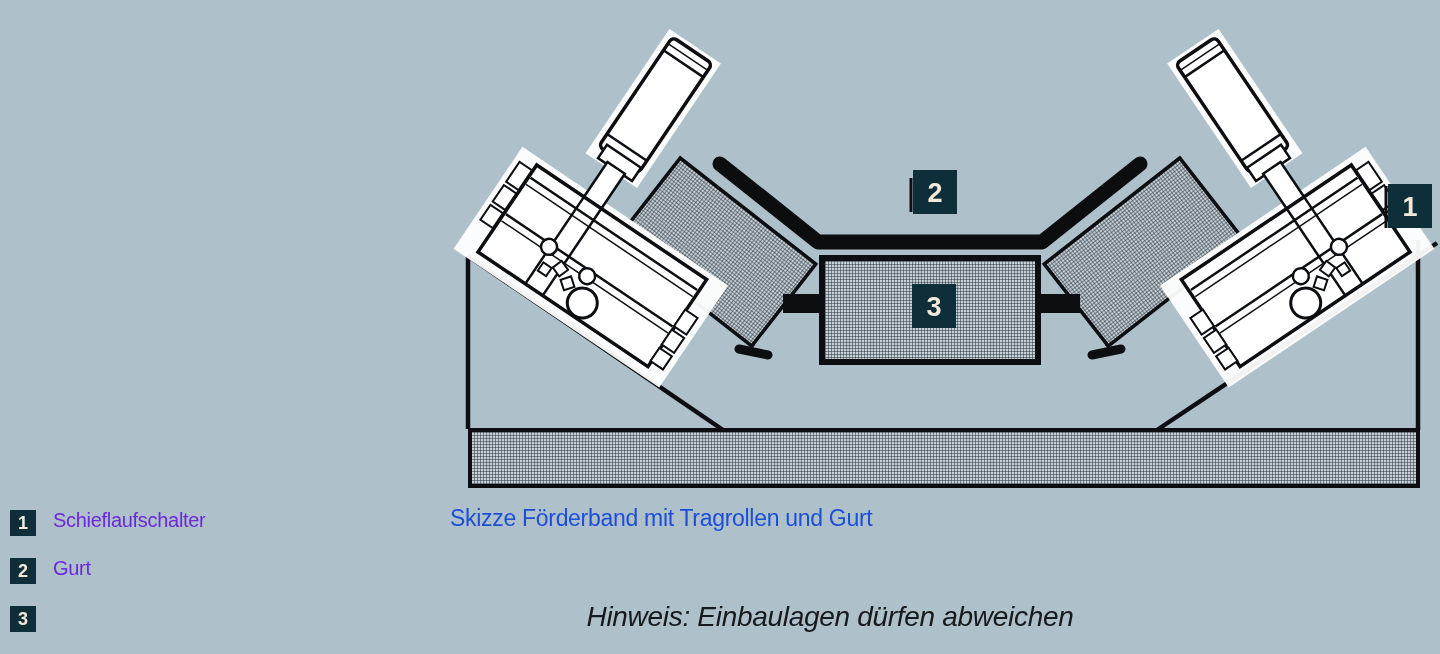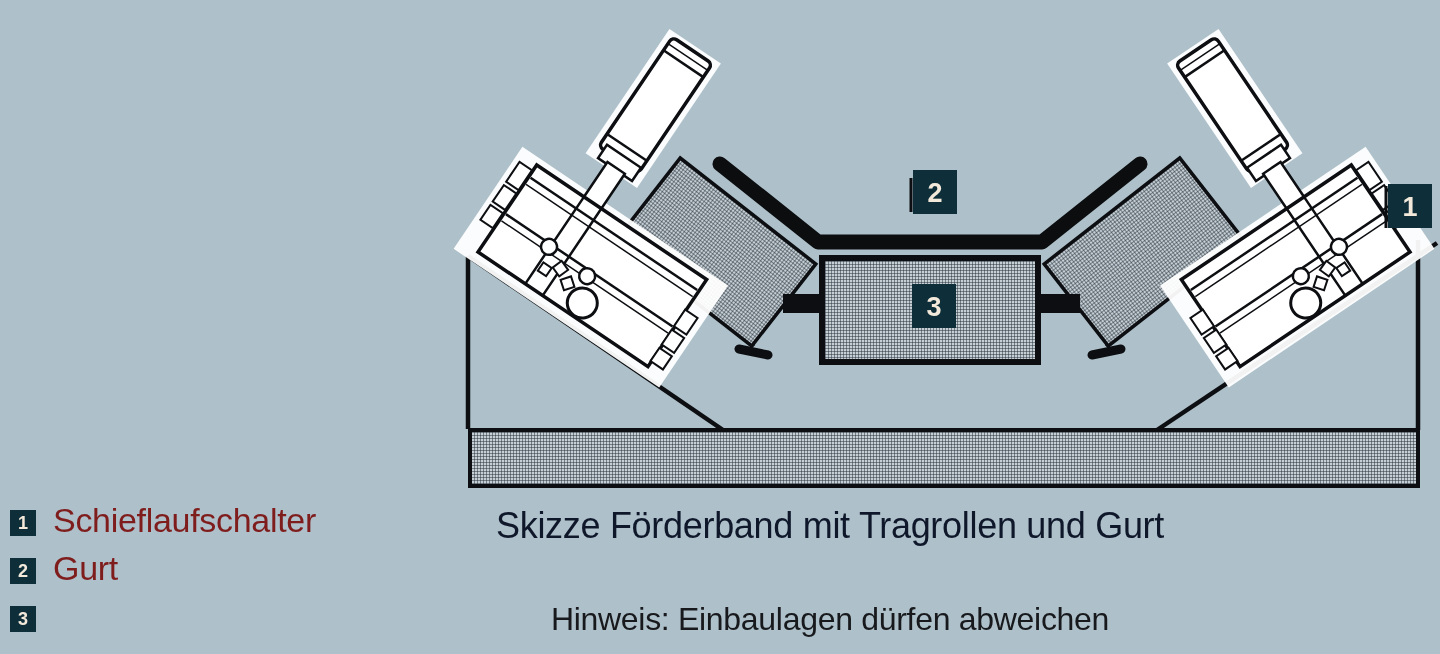--- a/index.html
+++ b/index.html
@@ -13,28 +13,28 @@
   svg.diagram{position:absolute;left:0;top:0;width:1440px;height:654px;display:block;}
 
   
   .legend{position:absolute;left:10px;top:509px;display:flex;flex-direction:column;row-gap:21px;}
   .legend-row{display:flex;align-items:center;height:27px;}
   .num-badge{
     width:26px;height:26px;flex:0 0 26px;background:#0e2e3a;color:#f2e9da;
     font-size:18px;font-weight:bold;line-height:26px;text-align:center;
     margin-right:17px;
   }
-  .legend-label{font-size:34px;color:#7f1d1d;letter-spacing:-0.3px;white-space:nowrap;transform:translateY(-2px);text-align:center;}
+  .legend-label{font-size:20px;color:#6d28d9;letter-spacing:-0.3px;white-space:nowrap;transform:translateY(-2px);text-align:center;}
 
   
   .caption-wrap{position:absolute;left:450px;top:0;width:760px;height:654px;pointer-events:none;}
-  .caption-title{position:absolute;left:0;top:505px;width:100%;text-align:center;
-    font-size:36px;color:#0f172a;letter-spacing:-0.3px;white-space:nowrap;}
+  .caption-title{position:absolute;left:0;top:505px;width:100%;
+    font-size:23px;color:#1d4ed8;letter-spacing:-0.3px;white-space:nowrap;}
   .caption-note{position:absolute;left:0;top:601px;width:100%;text-align:center;
-    font-size:32px;color:#17191c;letter-spacing:-0.3px;white-space:nowrap;}
+    font-size:28px;font-style:italic;color:#17191c;letter-spacing:-0.3px;white-space:nowrap;}
 
   
   .ink{stroke:#0c0e11;fill:none;}
   .badge-rect{fill:#0e2e3a;}
   .badge-num{fill:#f2e9da;font-size:27px;font-weight:bold;text-anchor:middle;
     font-family:"Liberation Sans",sans-serif;}
 </style>
 </head>
 <body>
 

